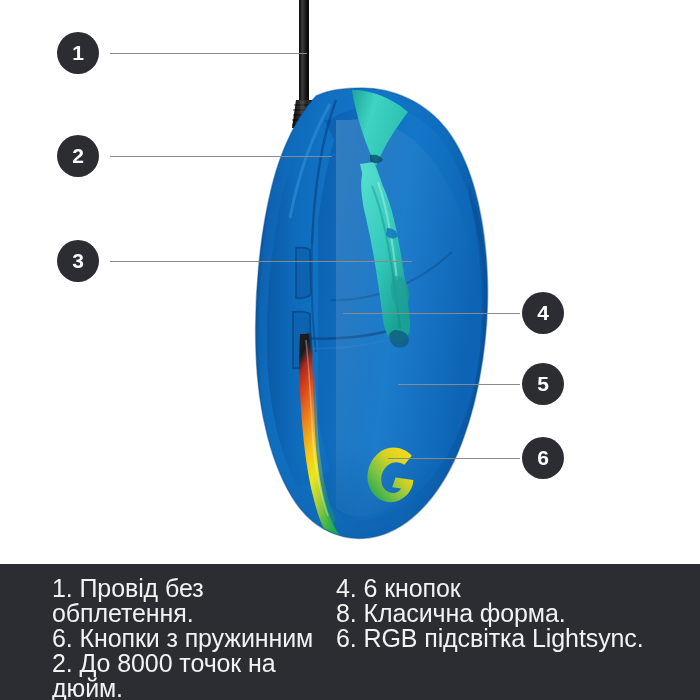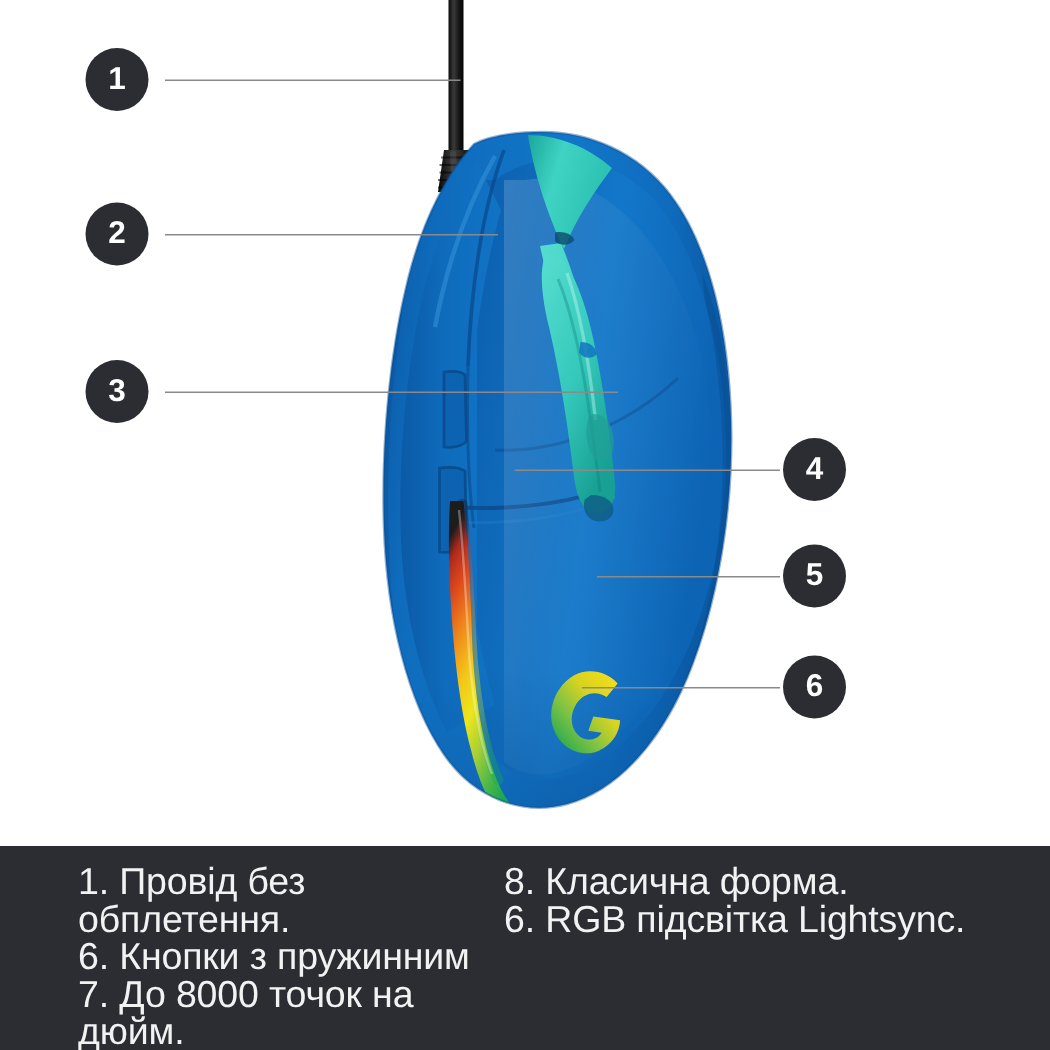--- a/index.html
+++ b/index.html
@@ -371,24 +371,25 @@
       <span>6</span>
     </div>
   </div>
 
   <div id="spec-footer">
     <div id="spec-columns">
 
       <div class="spec-col" id="spec-col-left">
         <div class="spec-line">1. Провід без обплетення.</div>
         <div class="spec-line">6. Кнопки з пружинним</div>
-        <div class="spec-line">7. До 8000 точок на дюйм.</div>
+        <div class="spec-line">2. До 8000 точок на дюйм.</div>
       </div>
 
       <div class="spec-col" id="spec-col-right">
+        <div class="spec-line">4. 6 кнопок</div>
         <div class="spec-line">8. Класична форма.</div>
         <div class="spec-line">6. RGB підсвітка Lightsync.</div>
       </div>
 
     </div>
   </div>
 
 </div>
 
 </body></html>

